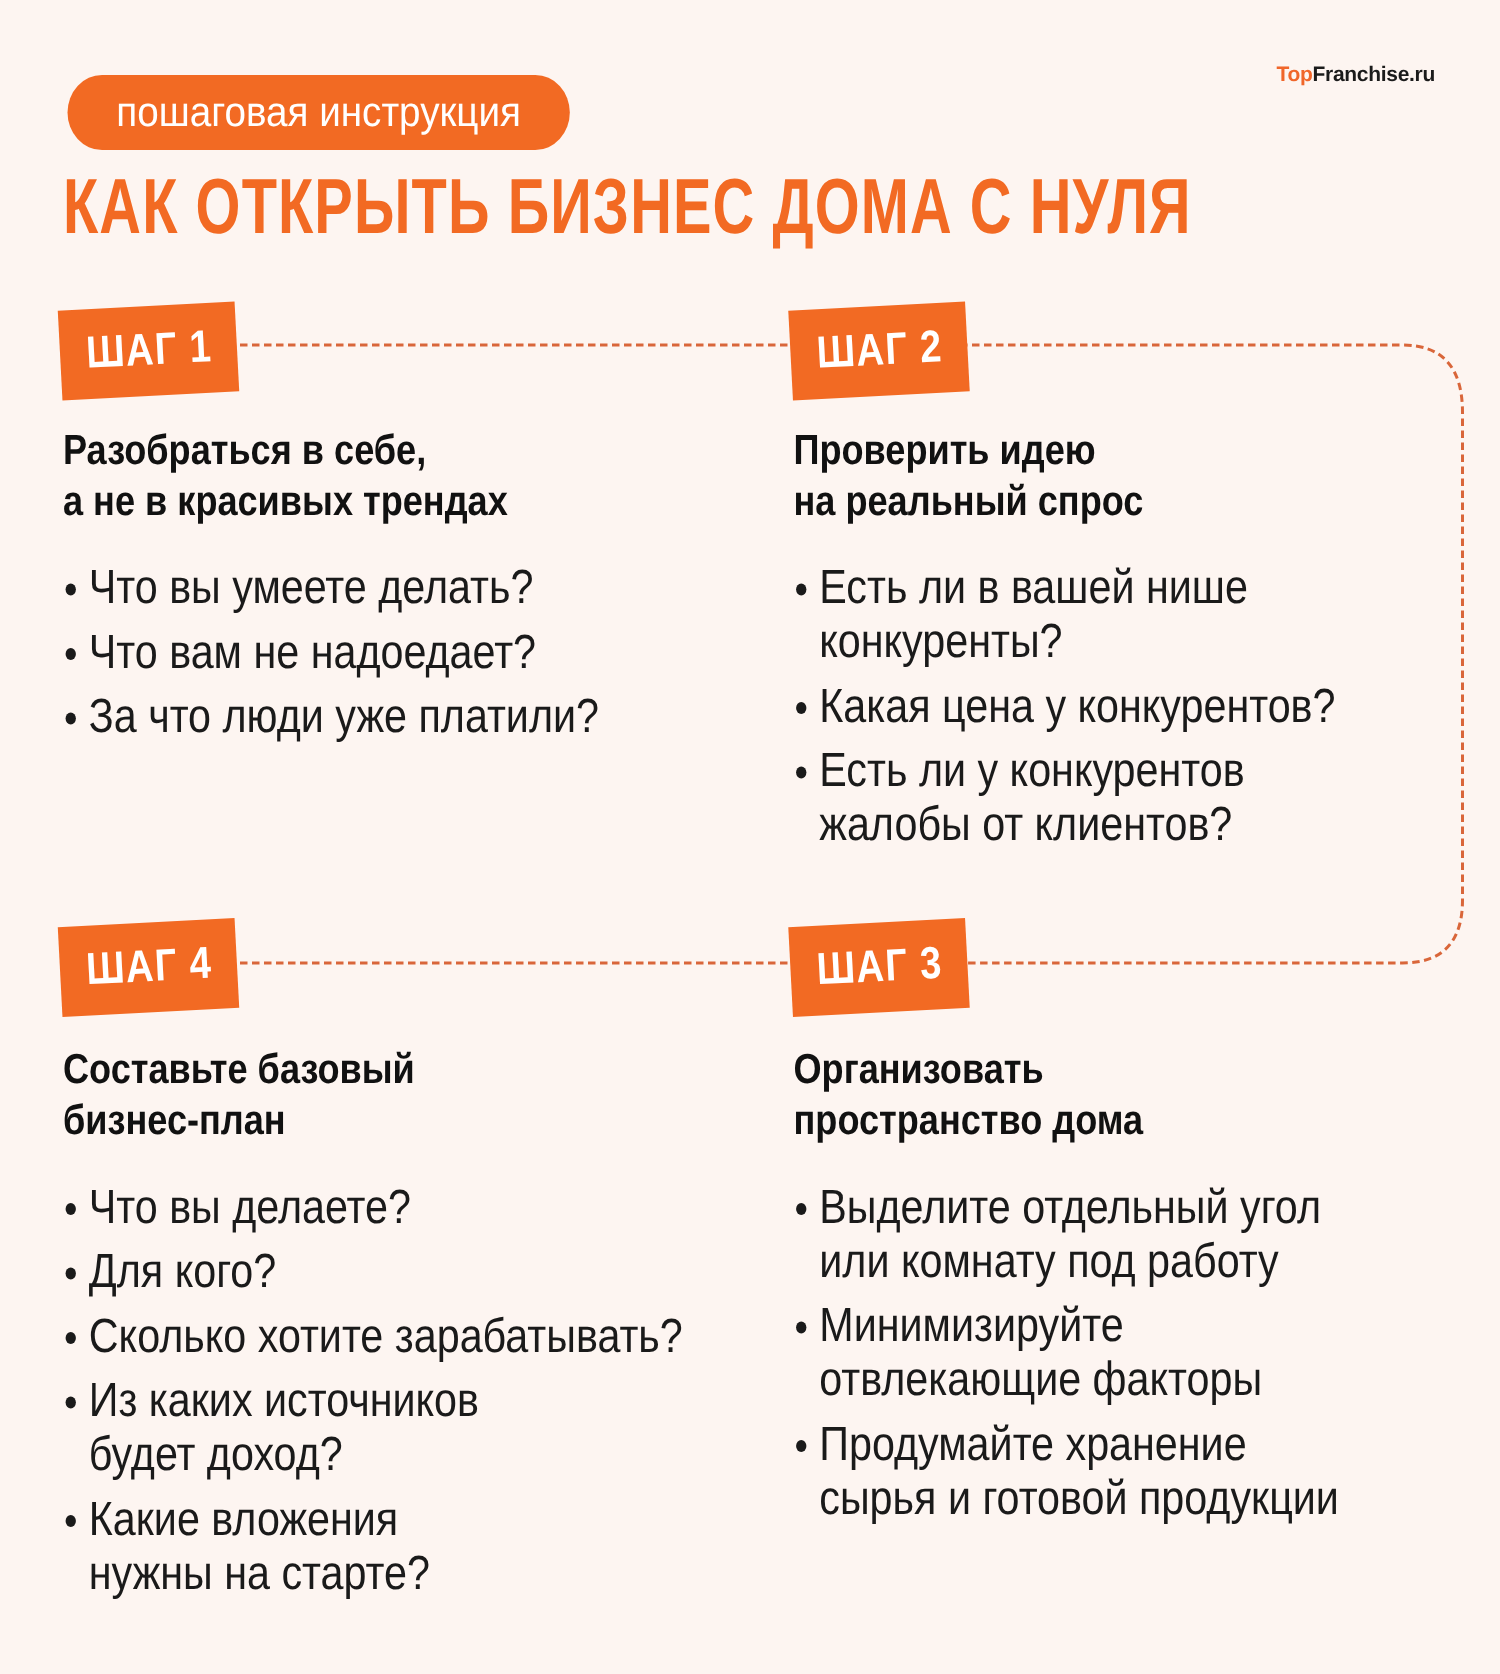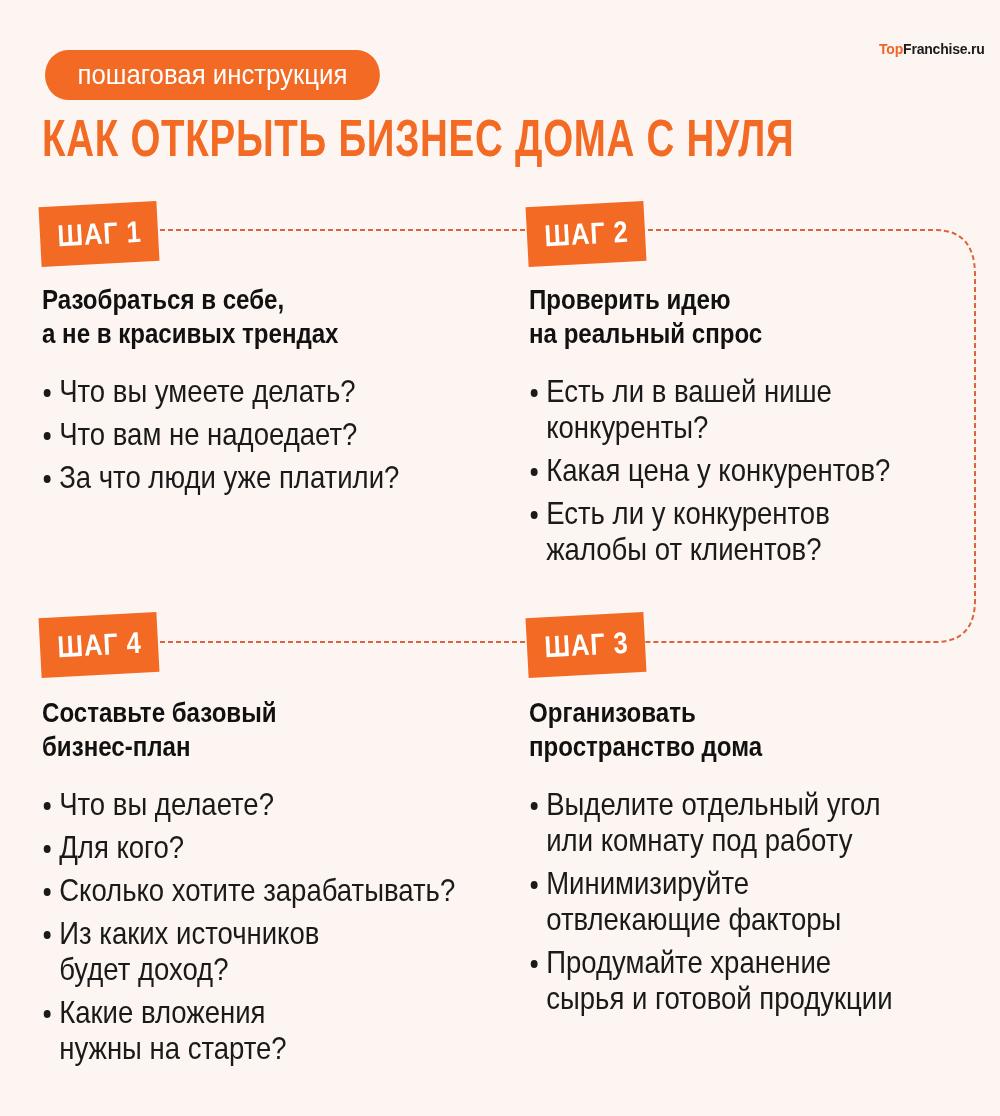--- a/index.html
+++ b/index.html
@@ -5,21 +5,21 @@
   html, body { margin:0; padding:0; }
   body {
     width:1000px; height:1116px; overflow:hidden;
     background:#fdf5f1;
     font-family:"Liberation Sans", sans-serif;
     color:#111;
     position:relative;
   }
   .brand {
     position:absolute; left:851px; top:41px;
-    font-size:14px; font-weight:bold; letter-spacing:-0.2px;margin-left:28px;
+    font-size:14px; font-weight:bold; letter-spacing:-0.2px;
   }
   .brand .b1 { color:#f0662a; }
   .brand .b2 { color:#1b1b1b; }
   .pill {
     position:absolute; left:45px; top:50px; width:364px; height:50px;
     background:#f26a23; border-radius:25px;
     color:#fff; font-size:28px; line-height:50px;
     text-align:center;
     transform:scaleX(0.92); transform-origin:left center;
   }

